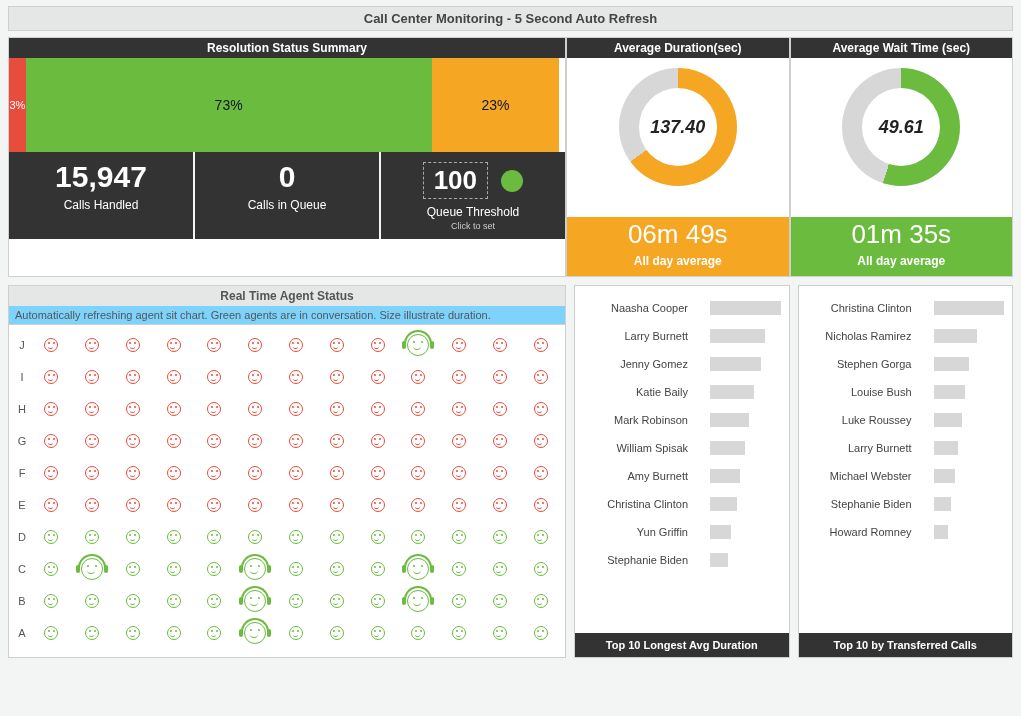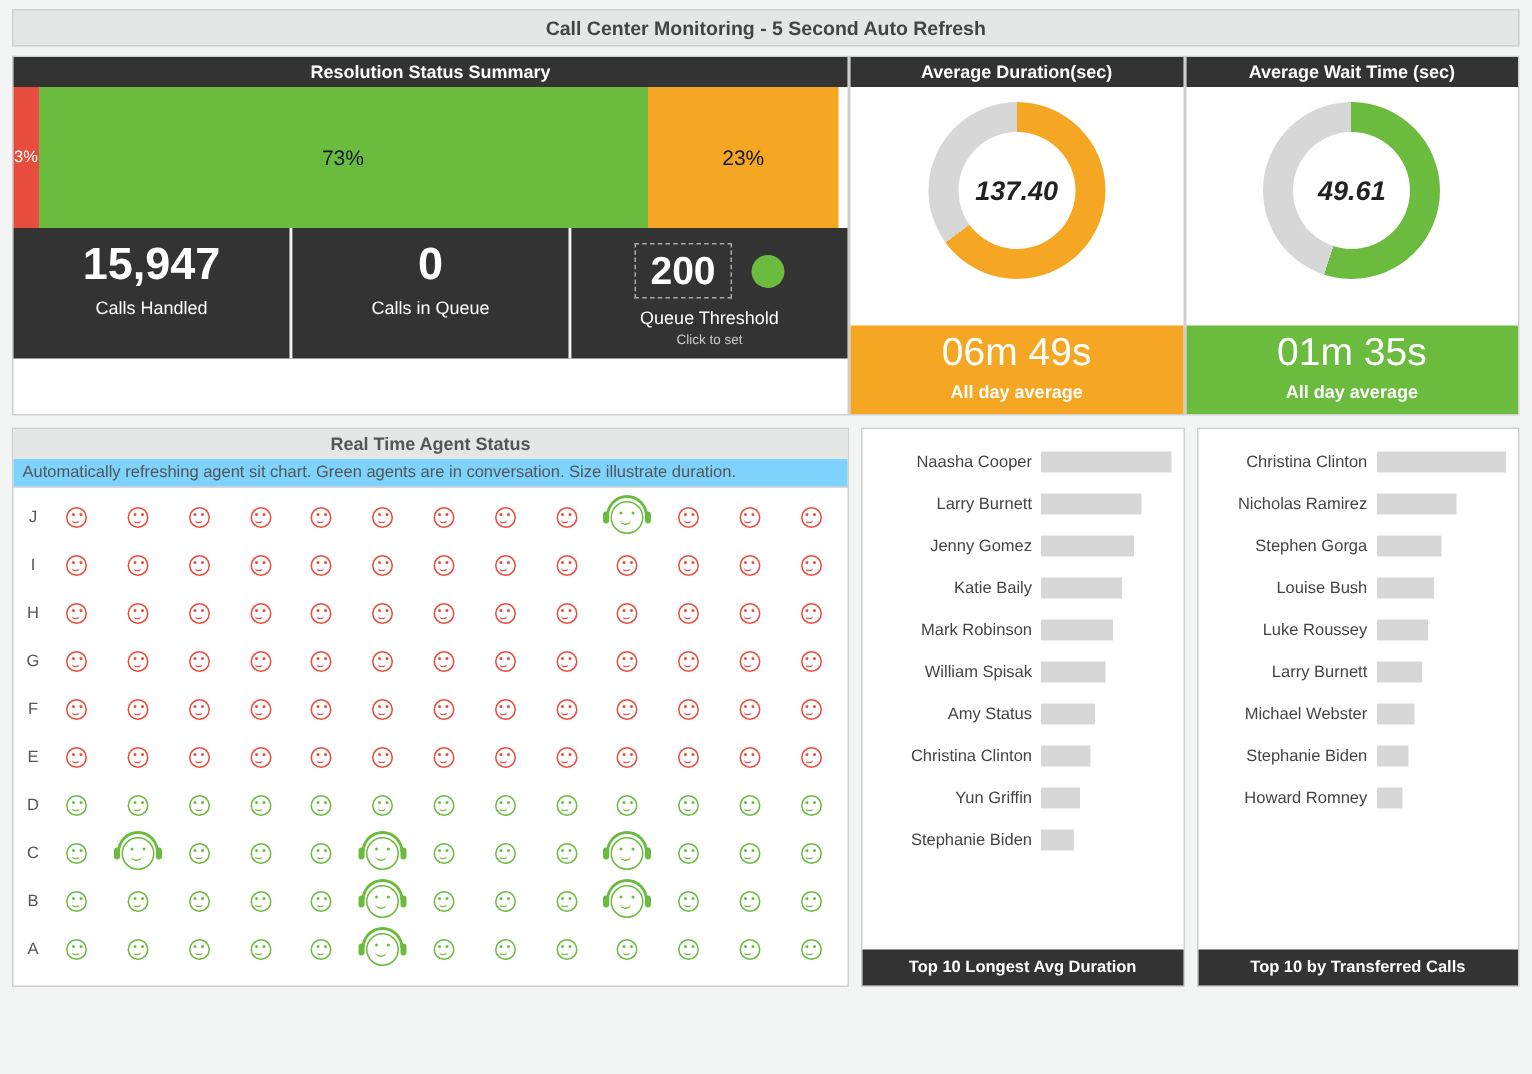--- a/index.html
+++ b/index.html
@@ -82,21 +82,21 @@
   .face.hp .mouth{width:8px;height:4px;left:5px;top:10px;}
   .face.hp .band{position:absolute;left:-4px;right:-4px;top:-5px;height:12px;border:2px solid;border-bottom:none;border-radius:14px 14px 0 0;}
   .face.hp .ear{position:absolute;width:4px;height:8px;border-radius:2px;top:6px;}
   .face.hp .ear.l{left:-6px;}.face.hp .ear.r{right:-6px;}
   .face.hp.green .band,.face.hp.green .ear{border-color:var(--green);background:var(--green);}
   .face.hp.green .band{background:transparent;}
 
   
   .list-body{flex:1;padding:6px 8px 2px;}
   .list-row{display:flex;align-items:center;margin:4px 0;height:24px;}
-  .list-row .name{flex:0 0 105px;text-align:right;font-size:11px;color:#444;padding-right:6px;white-space:nowrap;}
+  .list-row .name{flex:0 0 105px;text-align:right;font-size:11px;color:#444;padding-right:22px;white-space:nowrap;}
   .list-row .barwrap{flex:1;}
   .list-row .bar{height:14px;background:var(--lightgrey);}
   .list-footer{background:var(--dark);color:#fff;text-align:center;font-size:11px;font-weight:bold;padding:6px 0;}
 </style>
 </head>
 <body>
 
 <div class="title-bar">Call Center Monitoring - 5 Second Auto Refresh</div>
 
 <div class="row1">
@@ -112,21 +112,21 @@
       <div class="metric">
         <div class="big">15,947</div>
         <div class="lbl">Calls Handled</div>
       </div>
       <div class="metric">
         <div class="big">0</div>
         <div class="lbl">Calls in Queue</div>
       </div>
       <div class="metric">
         <div>
-          <span class="qbox">200</span>
+          <span class="qbox">100</span>
           <span class="dot-green"></span>
         </div>
         <div class="lbl">Queue Threshold</div>
         <div class="sub">Click to set</div>
       </div>
     </div>
   </div>
 
   <div class="panel dur-panel">
     <div class="panel-header">Average Duration(sec)</div>
@@ -918,21 +918,21 @@
             <div class="bar" style="width: 55%;"></div>
           </div>
         </div>
         <div class="list-row">
           <div class="name">William Spisak</div>
           <div class="barwrap">
             <div class="bar" style="width: 50%;"></div>
           </div>
         </div>
         <div class="list-row">
-          <div class="name">Amy Status</div>
+          <div class="name">Amy Burnett</div>
           <div class="barwrap">
             <div class="bar" style="width: 42%;"></div>
           </div>
         </div>
         <div class="list-row">
           <div class="name">Christina Clinton</div>
           <div class="barwrap">
             <div class="bar" style="width: 38%;"></div>
           </div>
         </div>

